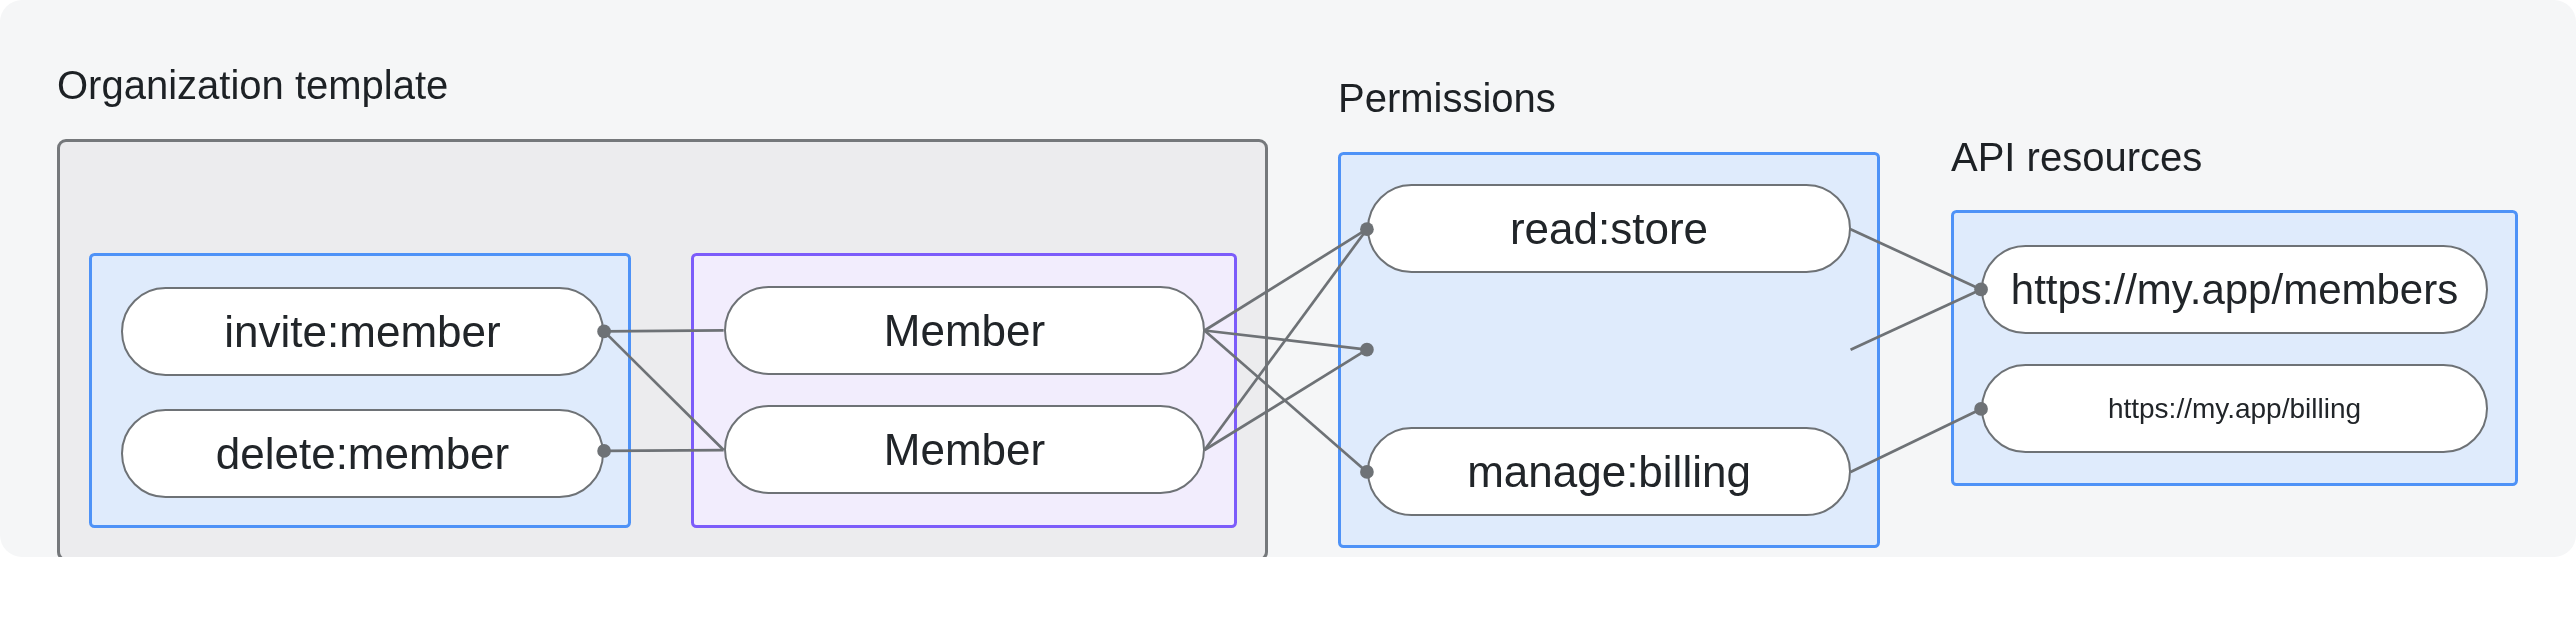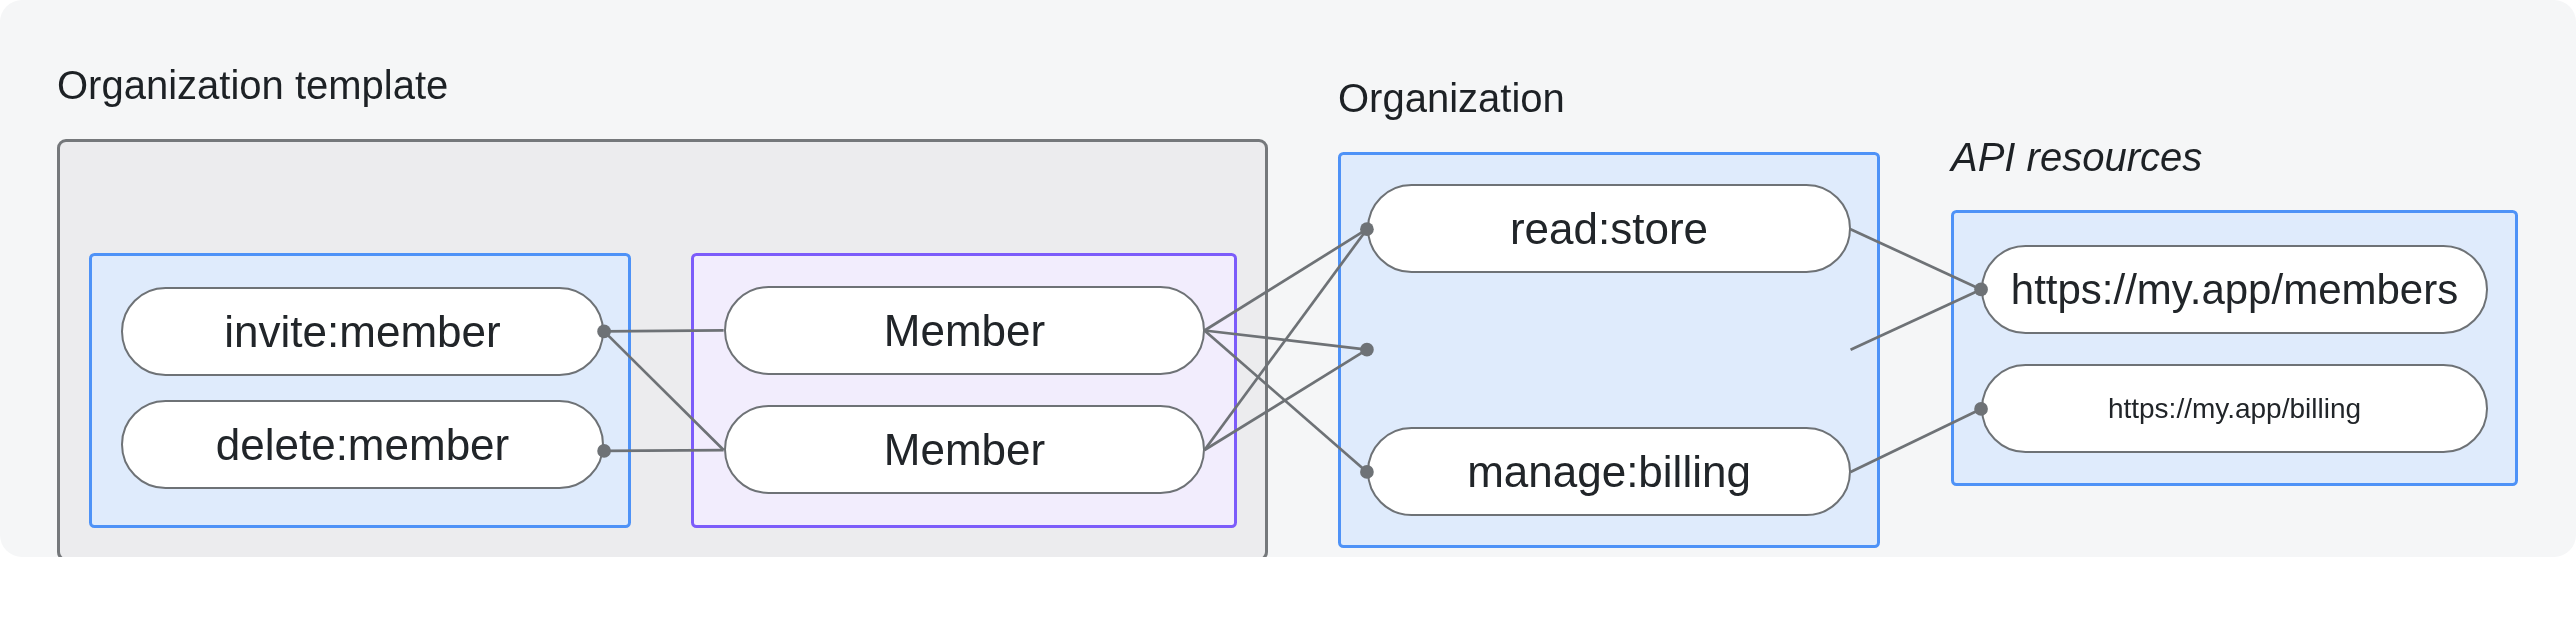--- a/index.html
+++ b/index.html
@@ -20,21 +20,21 @@
     position: absolute;
     font-size: 40px;
     line-height: 1.15;
     color: var(--text, #1d2125);
     white-space: nowrap;
   }
   .t-org-template { left: 57px;  top: 62px; }
   .t-org-perms    { left: 89px;  top: 177px; }
   .t-org-roles    { left: 691px; top: 177px; }
   .t-permissions  { left: 1338px; top: 75px; }
-  .t-api          { left: 1951px; top: 134px; font-style: italic; }
+  .t-api          { left: 1951px; top: 134px; }
 
   .box {
     position: absolute;
     box-sizing: border-box;
     border-radius: 7.3px;
   }
   .box-gray {
     left: 57px; top: 139px; width: 1211px; height: 422px;
     background: var(--container-fill, #ececee);
     border: 3.7px solid var(--container-border, #75787b);
@@ -63,21 +63,21 @@
     background: #ffffff;
     border: 2.7px solid var(--pill-border, #6e7276);
     display: flex;
     align-items: center;
     justify-content: center;
     font-size: 44px;
     color: #212529;
     white-space: nowrap;
   }
   .pill-invite  { left: 121px;  top: 287px; width: 483px; }
-  .pill-delete  { left: 121px;  top: 400px; width: 483px; }
+  .pill-delete  { left: 121px;  top: 409px; width: 483px; }
   .pill-admin   { left: 724px;  top: 286px; width: 481px; }
   .pill-member  { left: 724px;  top: 405px; width: 481px; }
   .pill-read    { left: 1367px; top: 184px; width: 484px; }
   .pill-update  { left: 1367px; top: 305px; width: 484px; }
   .pill-manage  { left: 1367px; top: 427px; width: 484px; }
   .pill-members-api { left: 1981px; top: 245px; width: 507px; font-size: 42px; }
   .pill-billing-api { left: 1981px; top: 364px; width: 507px; font-size: 28px; }
 
   #edges-svg {
     position: absolute;
@@ -87,21 +87,21 @@
     pointer-events: none;
     z-index: 10;
   }
 </style>
 </head>
 <body>
 
 <div class="canvas" id="canvas">
 
   <div class="title t-org-template">Organization template</div>
-  <div class="title t-permissions">Organization</div>
+  <div class="title t-permissions">Permissions</div>
   <div class="title t-api">API resources</div>
 
   <div class="box box-gray"></div>
 
   <div class="box box-blue box-org-perms"></div>
   <div class="box box-purple box-org-roles"></div>
   <div class="box box-blue box-permissions"></div>
   <div class="box box-blue box-api"></div>
 
   <div class="pill pill-invite">invite:member</div>

